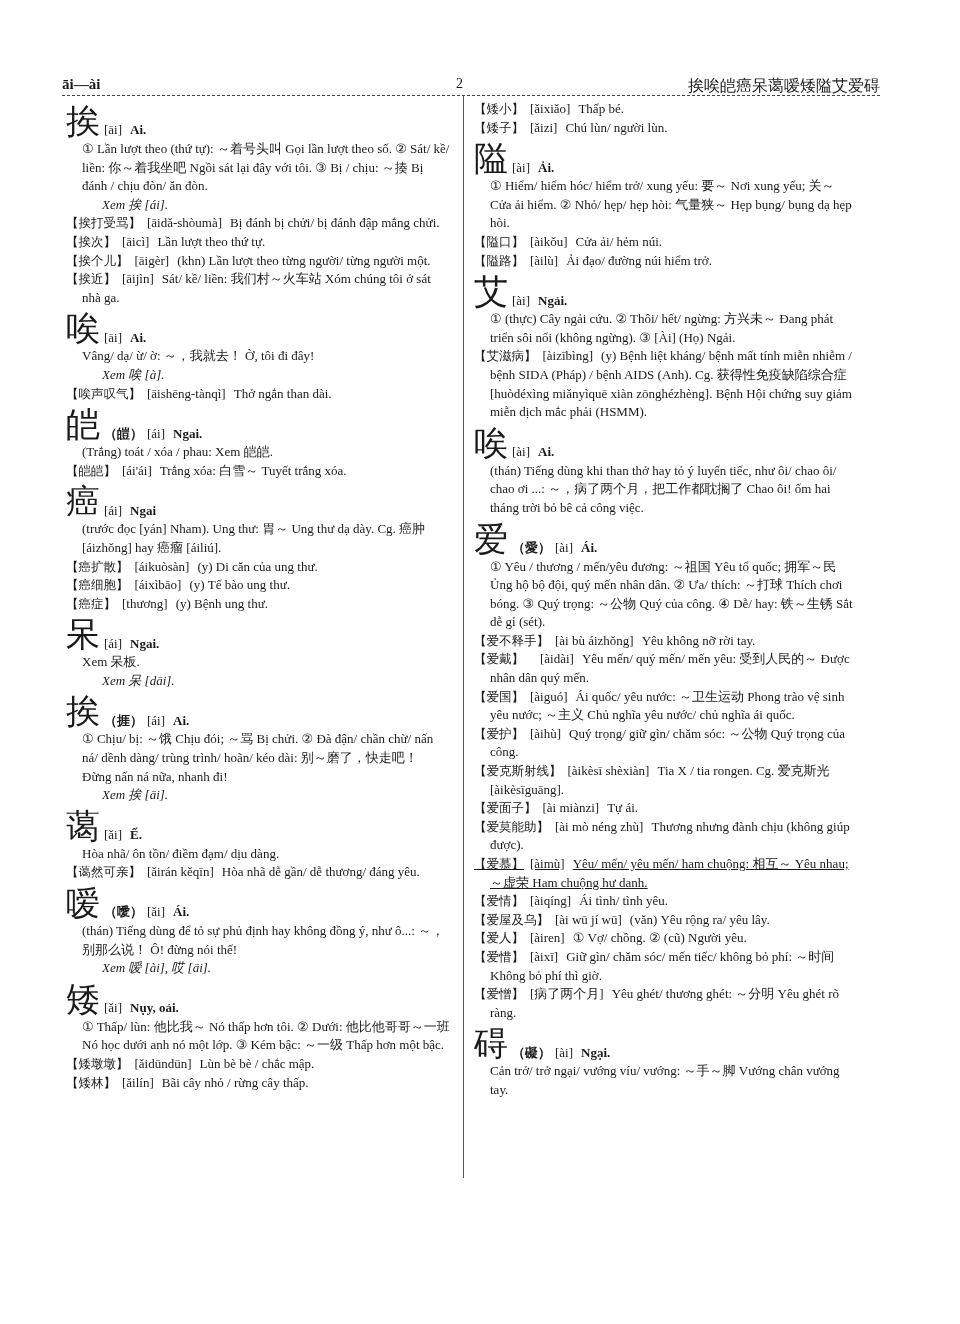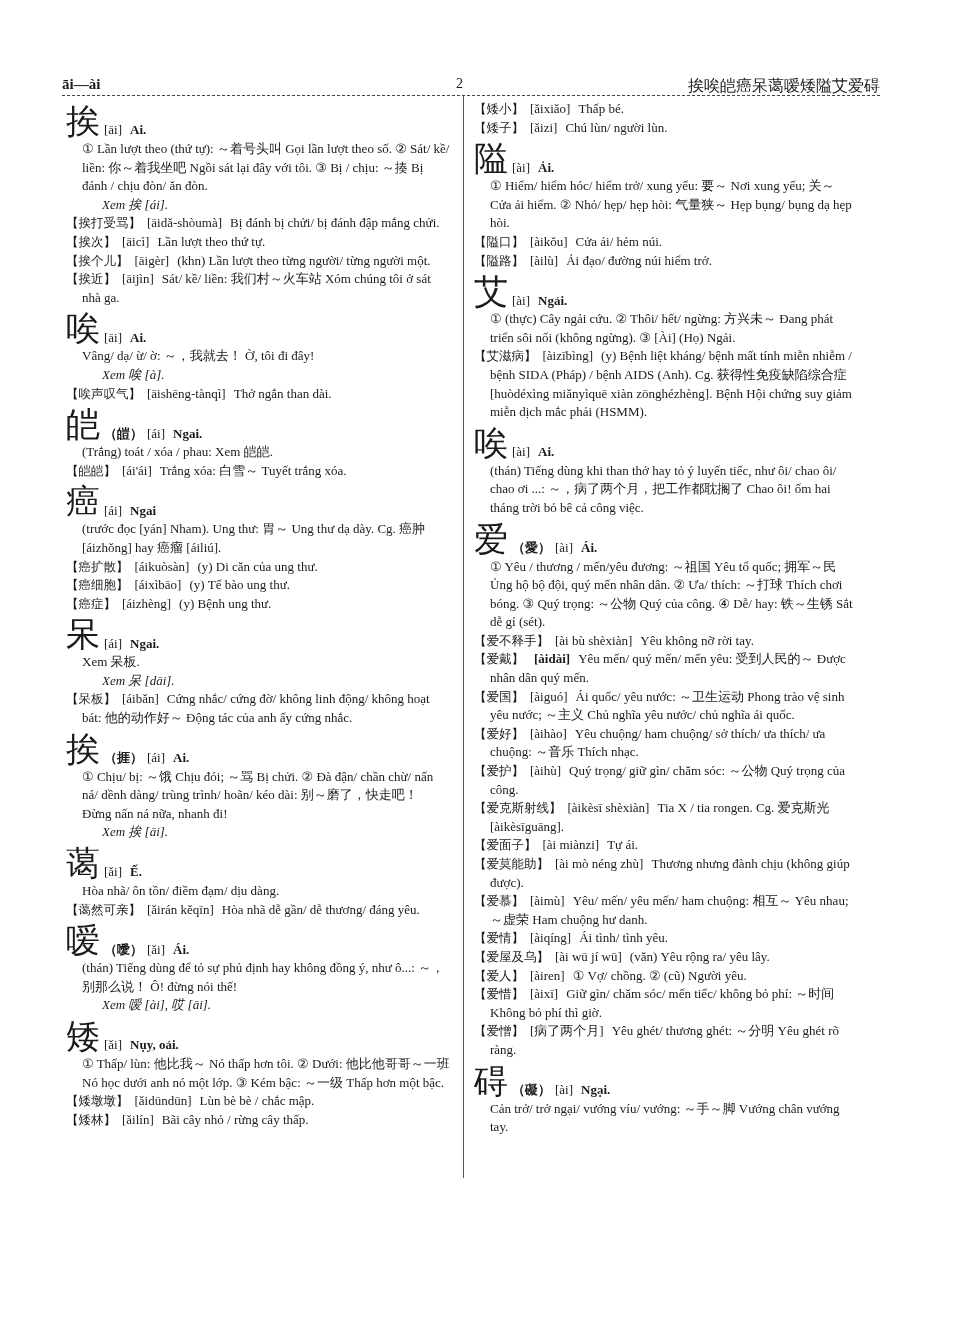--- a/index.html
+++ b/index.html
@@ -76,31 +76,30 @@
       <div class="entry">
         <div class="head">
           <span class="hz">癌</span>
           <span class="py">[ái]</span>
           <span class="b">Ngai</span>
         </div>
         <div class="hangline">(trước đọc [yán] Nham). Ung thư: 胃～ Ung thư dạ dày. Cg. 癌肿 [áizhǒng] hay 癌瘤 [áiliú].</div>
       </div>
       <div class="sub" style="padding-left: 16px;"><span class="zh">【癌扩散】</span><span class="py" style="margin-left: 6px;">[áikuòsàn]</span><span>(y) Di căn của ung thư.</span></div>
       <div class="sub" style="padding-left: 16px;"><span class="zh">【癌细胞】</span><span class="py" style="margin-left: 6px;">[áixìbāo]</span><span>(y) Tế bào ung thư.</span></div>
-      <div class="sub" style="padding-left: 16px;"><span class="zh">【癌症】</span><span class="py" style="margin-left: 6px;">[áizhèng]</span><span>(y) Bệnh ung thư.</span></div>
+      <div class="sub" style="padding-left: 16px;"><span class="zh">【癌症】</span><span class="py" style="margin-left: 6px;">[thương]</span><span>(y) Bệnh ung thư.</span></div>
       <div class="entry">
         <div class="head">
           <span class="hz">呆</span>
           <span class="py">[ái]</span>
           <span class="b">Ngai.</span>
         </div>
         <div class="hangline">Xem 呆板.</div>
         <div class="see i">Xem 呆 [dāi].</div>
       </div>
-      <div class="sub" style="padding-left: 16px;"><span class="zh">【呆板】</span><span class="py" style="margin-left: 6px;">[áibǎn]</span><span>Cứng nhắc/ cứng đờ/ không linh động/ không hoạt bát: 他的动作好～ Động tác của anh ấy cứng nhắc.</span></div>
       <div class="entry">
         <div class="head">
           <span class="hz">挨</span>
           <span class="trad">（捱）</span>
           <span class="py">[ái]</span>
           <span class="b">Ai.</span>
         </div>
         <div class="hangline">① Chịu/ bị: ～饿 Chịu đói; ～骂 Bị chửi. ② Đà đận/ chần chừ/ nấn ná/ dềnh dàng/ trùng trình/ hoãn/ kéo dài: 别～磨了，快走吧！ Đừng nấn ná nữa, nhanh đi!</div>
         <div class="see i">Xem 挨 [āi].</div>
       </div>
@@ -166,29 +165,28 @@
       </div>
       <div class="entry">
         <div class="head">
           <span class="hz">爱</span>
           <span class="trad">（愛）</span>
           <span class="py">[ài]</span>
           <span class="b">Ái.</span>
         </div>
         <div class="hangline">① Yêu / thương / mến/yêu đương: ～祖国 Yêu tổ quốc; 拥军～民 Ủng hộ bộ đội, quý mến nhân dân. ② Ưa/ thích: ～打球 Thích chơi bóng. ③ Quý trọng: ～公物 Quý của công. ④ Dễ/ hay: 铁～生锈 Sắt dễ gỉ (sét).</div>
       </div>
-      <div class="sub" style="padding-left: 16px;"><span class="zh">【爱不释手】</span><span class="py" style="margin-left: 6px;">[ài bù shèxiàn]</span><span>Yêu không nỡ rời tay.</span></div>
-      <div class="sub" style="padding-left: 16px;"><span class="zh">【爱戴】</span><span class="py" style="margin-left: 10px; font-weight: bold;">[àidài]</span><span>Yêu mến/ quý mến/ mến yêu: 受到人民的～ Được nhân dân quý mến.</span></div>
+      <div class="sub" style="padding-left: 16px;"><span class="zh">【爱不释手】</span><span class="py" style="margin-left: 6px;">[ài bù áizhǒng]</span><span>Yêu không nỡ rời tay.</span></div>
+      <div class="sub" style="padding-left: 16px;"><span class="zh">【爱戴】</span><span class="py" style="margin-left: 16px;">[àidài]</span><span>Yêu mến/ quý mến/ mến yêu: 受到人民的～ Được nhân dân quý mến.</span></div>
       <div class="sub" style="padding-left: 16px;"><span class="zh">【爱国】</span><span class="py" style="margin-left: 6px;">[àiguó]</span><span>Ái quốc/ yêu nước: ～卫生运动 Phong trào vệ sinh yêu nước; ～主义 Chủ nghĩa yêu nước/ chủ nghĩa ái quốc.</span></div>
-      <div class="sub" style="padding-left: 16px;"><span class="zh">【爱好】</span><span class="py" style="margin-left: 6px;">[àihào]</span><span>Yêu chuộng/ ham chuộng/ sở thích/ ưa thích/ ưa chuộng: ～音乐 Thích nhạc.</span></div>
       <div class="sub" style="padding-left: 16px;"><span class="zh">【爱护】</span><span class="py" style="margin-left: 6px;">[àihù]</span><span>Quý trọng/ giữ gìn/ chăm sóc: ～公物 Quý trọng của công.</span></div>
       <div class="sub" style="padding-left: 16px;"><span class="zh">【爱克斯射线】</span><span class="py" style="margin-left: 6px; text-align: center;">[àikèsī shèxiàn]</span><span>Tia X / tia rongen. Cg. 爱克斯光 [àikèsīguāng].</span></div>
       <div class="sub" style="padding-left: 16px;"><span class="zh">【爱面子】</span><span class="py" style="margin-left: 6px;">[ài miànzi]</span><span>Tự ái.</span></div>
       <div class="sub" style="padding-left: 16px;"><span class="zh">【爱莫能助】</span><span class="py" style="margin-left: 6px;">[ài mò néng zhù]</span><span>Thương nhưng đành chịu (không giúp được).</span></div>
-      <div class="sub" style="padding-left: 16px;"><span class="zh">【爱慕】</span><span class="py" style="margin-left: 6px;">[àimù]</span><span>Yêu/ mến/ yêu mến/ ham chuộng: 相互～ Yêu nhau; ～虚荣 Ham chuộng hư danh.</span></div>
+      <div class="sub" style="padding-left: 16px; text-decoration: underline;"><span class="zh">【爱慕】</span><span class="py" style="margin-left: 6px;">[àimù]</span><span>Yêu/ mến/ yêu mến/ ham chuộng: 相互～ Yêu nhau; ～虚荣 Ham chuộng hư danh.</span></div>
       <div class="sub" style="padding-left: 16px;"><span class="zh">【爱情】</span><span class="py" style="margin-left: 6px;">[àiqíng]</span><span>Ái tình/ tình yêu.</span></div>
       <div class="sub" style="padding-left: 16px;"><span class="zh">【爱屋及乌】</span><span class="py" style="margin-left: 6px;">[ài wū jí wū]</span><span>(văn) Yêu rộng ra/ yêu lây.</span></div>
       <div class="sub" style="padding-left: 16px;"><span class="zh">【爱人】</span><span class="py" style="margin-left: 6px;">[àiren]</span><span>① Vợ/ chồng. ② (cũ) Người yêu.</span></div>
       <div class="sub" style="padding-left: 16px;"><span class="zh">【爱惜】</span><span class="py" style="margin-left: 6px;">[àixī]</span><span>Giữ gìn/ chăm sóc/ mến tiếc/ không bỏ phí: ～时间 Không bỏ phí thì giờ.</span></div>
       <div class="sub" style="padding-left: 16px;"><span class="zh">【爱憎】</span><span class="py" style="margin-left: 6px;">[病了两个月]</span><span>Yêu ghét/ thương ghét: ～分明 Yêu ghét rõ ràng.</span></div>
       <div class="entry">
         <div class="head">
           <span class="hz">碍</span>
           <span class="trad">（礙）</span>
           <span class="py">[ài]</span>

